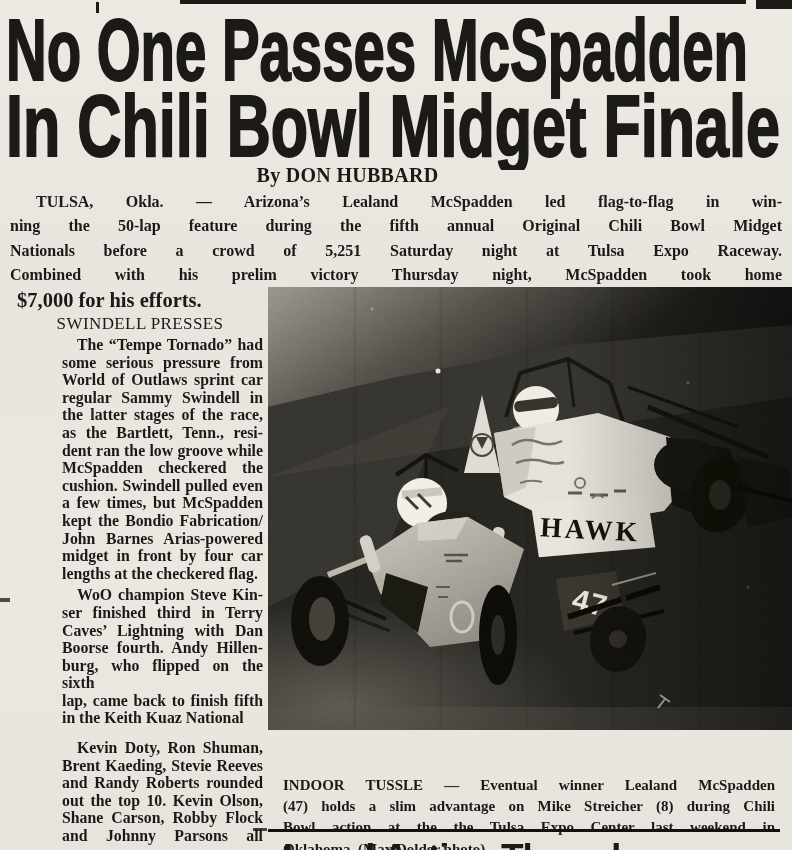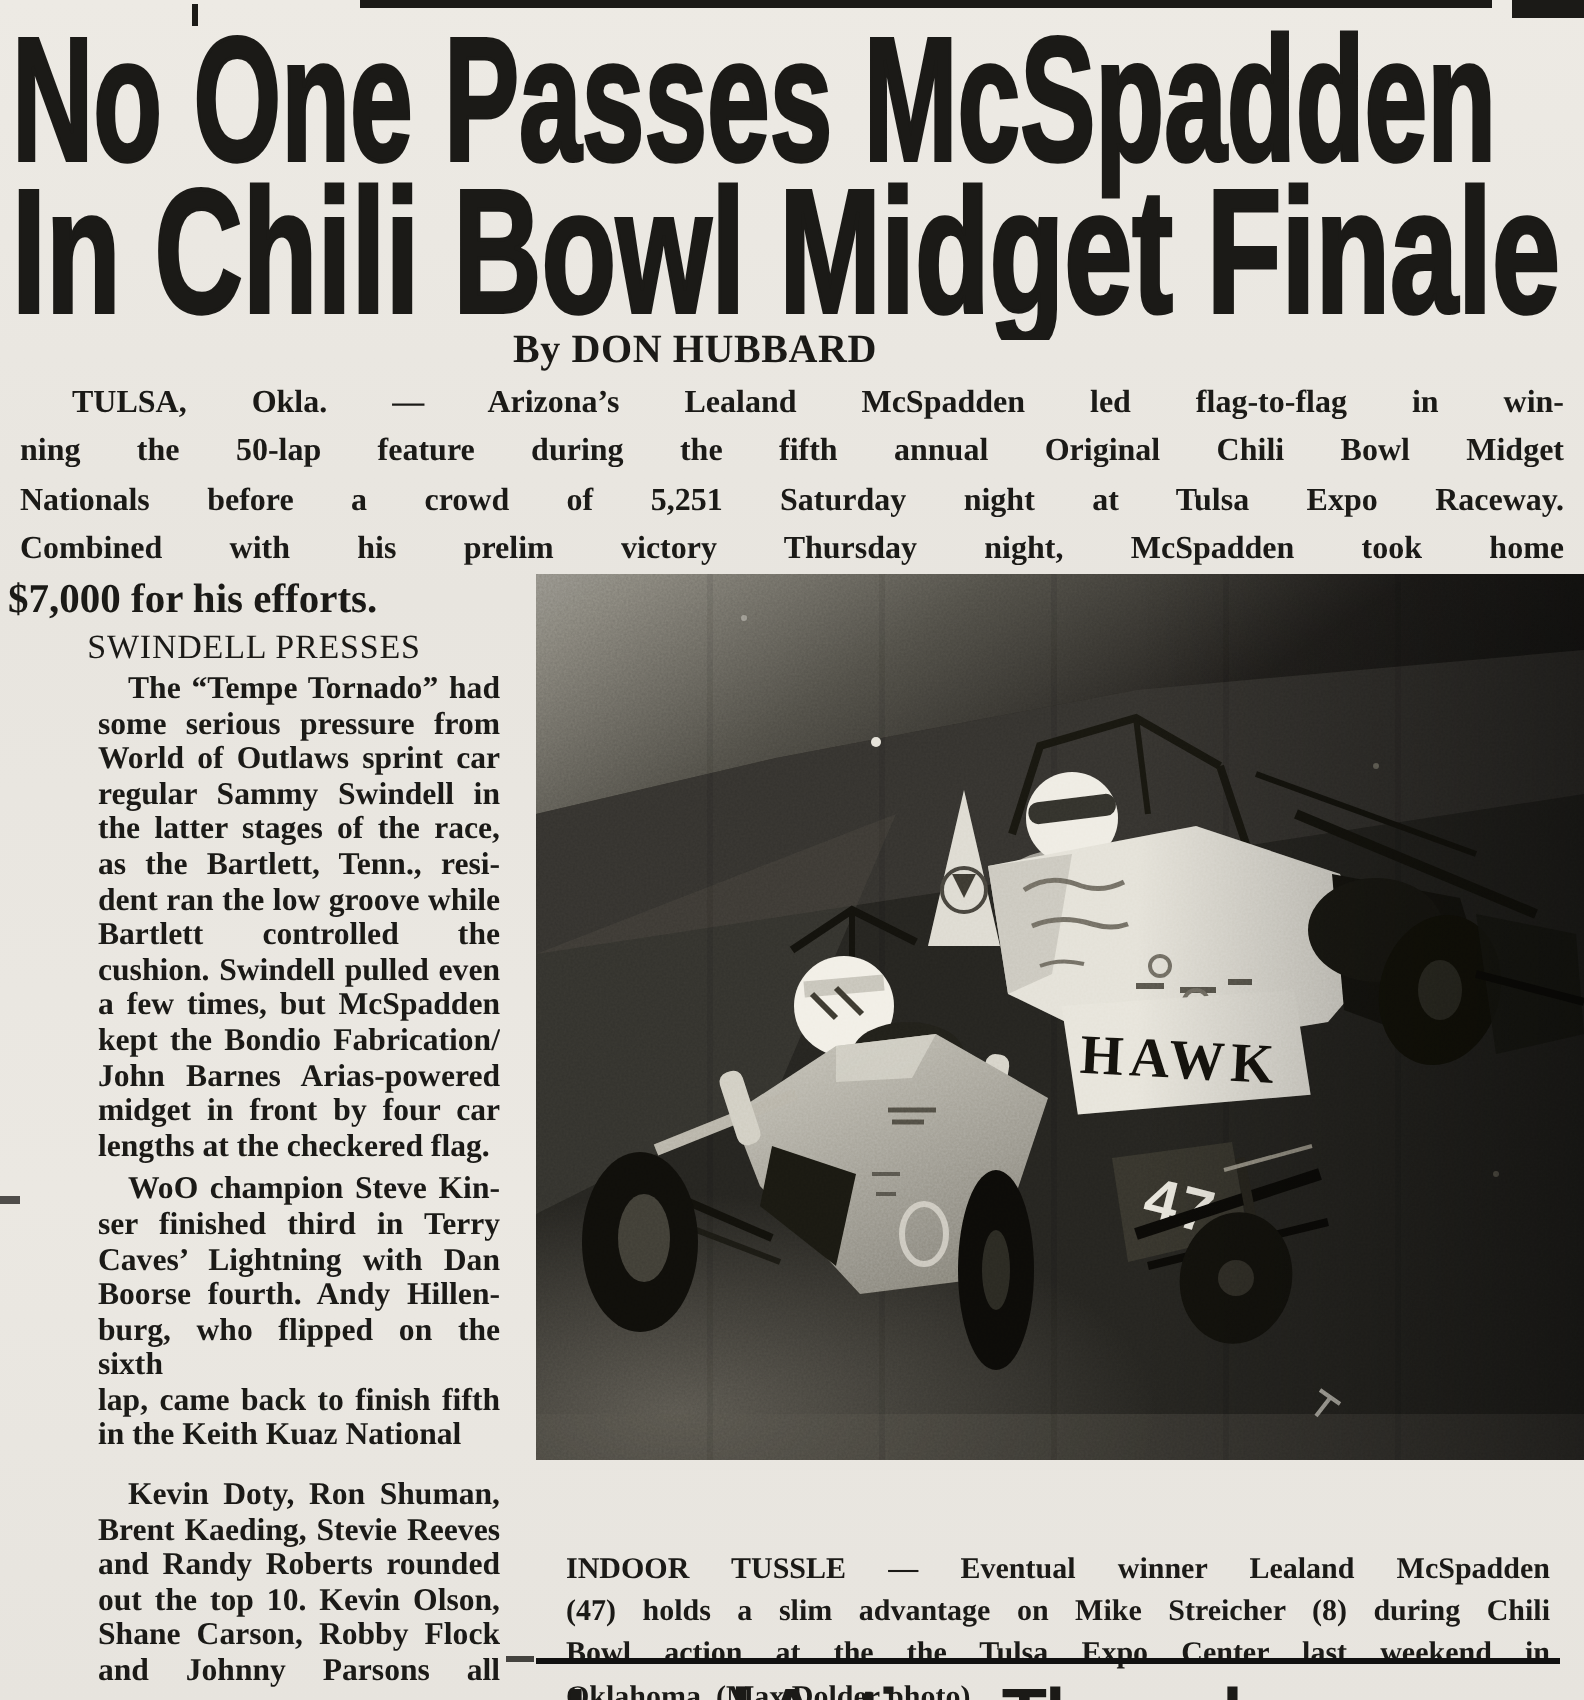--- a/index.html
+++ b/index.html
@@ -27,21 +27,21 @@
   .byline{position:absolute;left:0;top:164px;width:695px;text-align:center;
         font-weight:bold;font-size:20px;letter-spacing:.3px;}
   
   .lede{position:absolute;left:10px;top:190px;width:772px;
         font-weight:bold;font-size:16px;line-height:24.4px;}
   .jlines .line{text-align:justify;text-align-last:justify;}
   .jlines .line:last-child{text-align-last:left;}
   .jlines.justify-all .line:last-child{text-align-last:justify;}
   .lede .line:first-child{text-indent:26px;}
   
-  .left-col{position:absolute;left:4px;top:288px;width:246px;height:562px;overflow:hidden;}
+  .left-col{position:absolute;left:17px;top:288px;width:246px;height:562px;overflow:hidden;}
   .dollar-line{font-weight:bold;font-size:20.5px;line-height:25px;}
   .subhead{margin-top:1px;text-align:center;font-weight:normal;font-size:17px;line-height:19px;letter-spacing:.4px;}
   .para{font-weight:bold;font-size:15.8px;line-height:17.6px;margin-left:45px;}
   .para .line:first-child{text-indent:15px;}
   .p1{margin-top:3px;}
   .p2{margin-top:4px;}
   .p3{margin-top:12px;}
   
   .photo{position:absolute;left:268px;top:287px;width:524px;height:443px;}
   .photo svg{display:block;}
@@ -83,21 +83,21 @@
     <div class="dollar-line">$7,000 for his efforts.</div>
     <div class="subhead">SWINDELL PRESSES</div>
     <div class="para p1 jlines">
         <div class="line">The “Tempe Tornado” had</div>
         <div class="line">some serious pressure from</div>
         <div class="line">World of Outlaws sprint car</div>
         <div class="line">regular Sammy Swindell in</div>
         <div class="line">the latter stages of the race,</div>
         <div class="line">as the Bartlett, Tenn., resi-</div>
         <div class="line">dent ran the low groove while</div>
-        <div class="line">Bartlett controlled the</div>
+        <div class="line">McSpadden checkered the</div>
         <div class="line">cushion. Swindell pulled even</div>
         <div class="line">a few times, but McSpadden</div>
         <div class="line">kept the Bondio Fabrication/</div>
         <div class="line">John Barnes Arias-powered</div>
         <div class="line">midget in front by four car</div>
         <div class="line">lengths at the checkered flag.</div>
       </div>
     <div class="para p2 jlines">
         <div class="line">WoO champion Steve Kin-</div>
         <div class="line">ser finished third in Terry</div>

